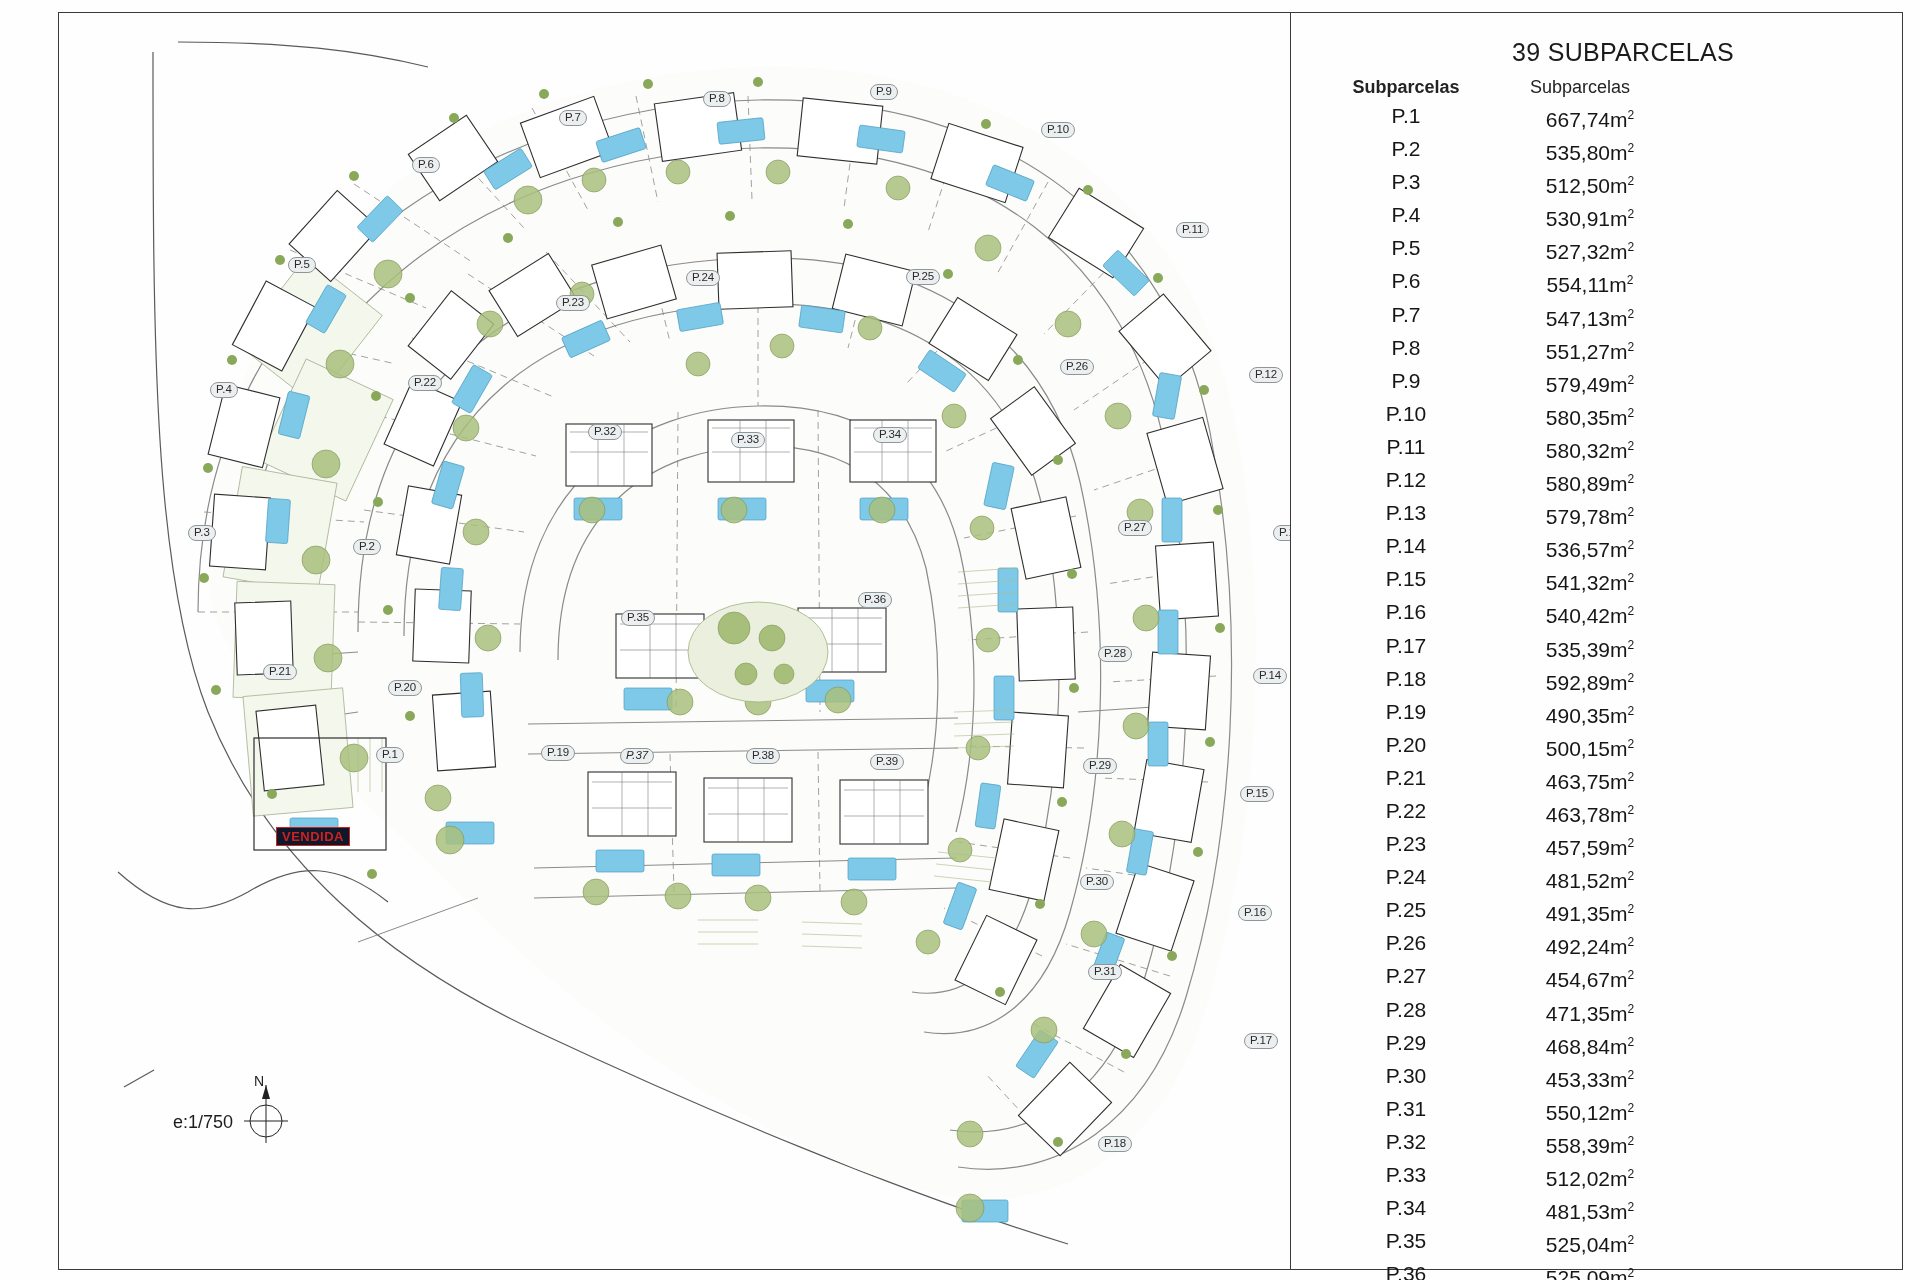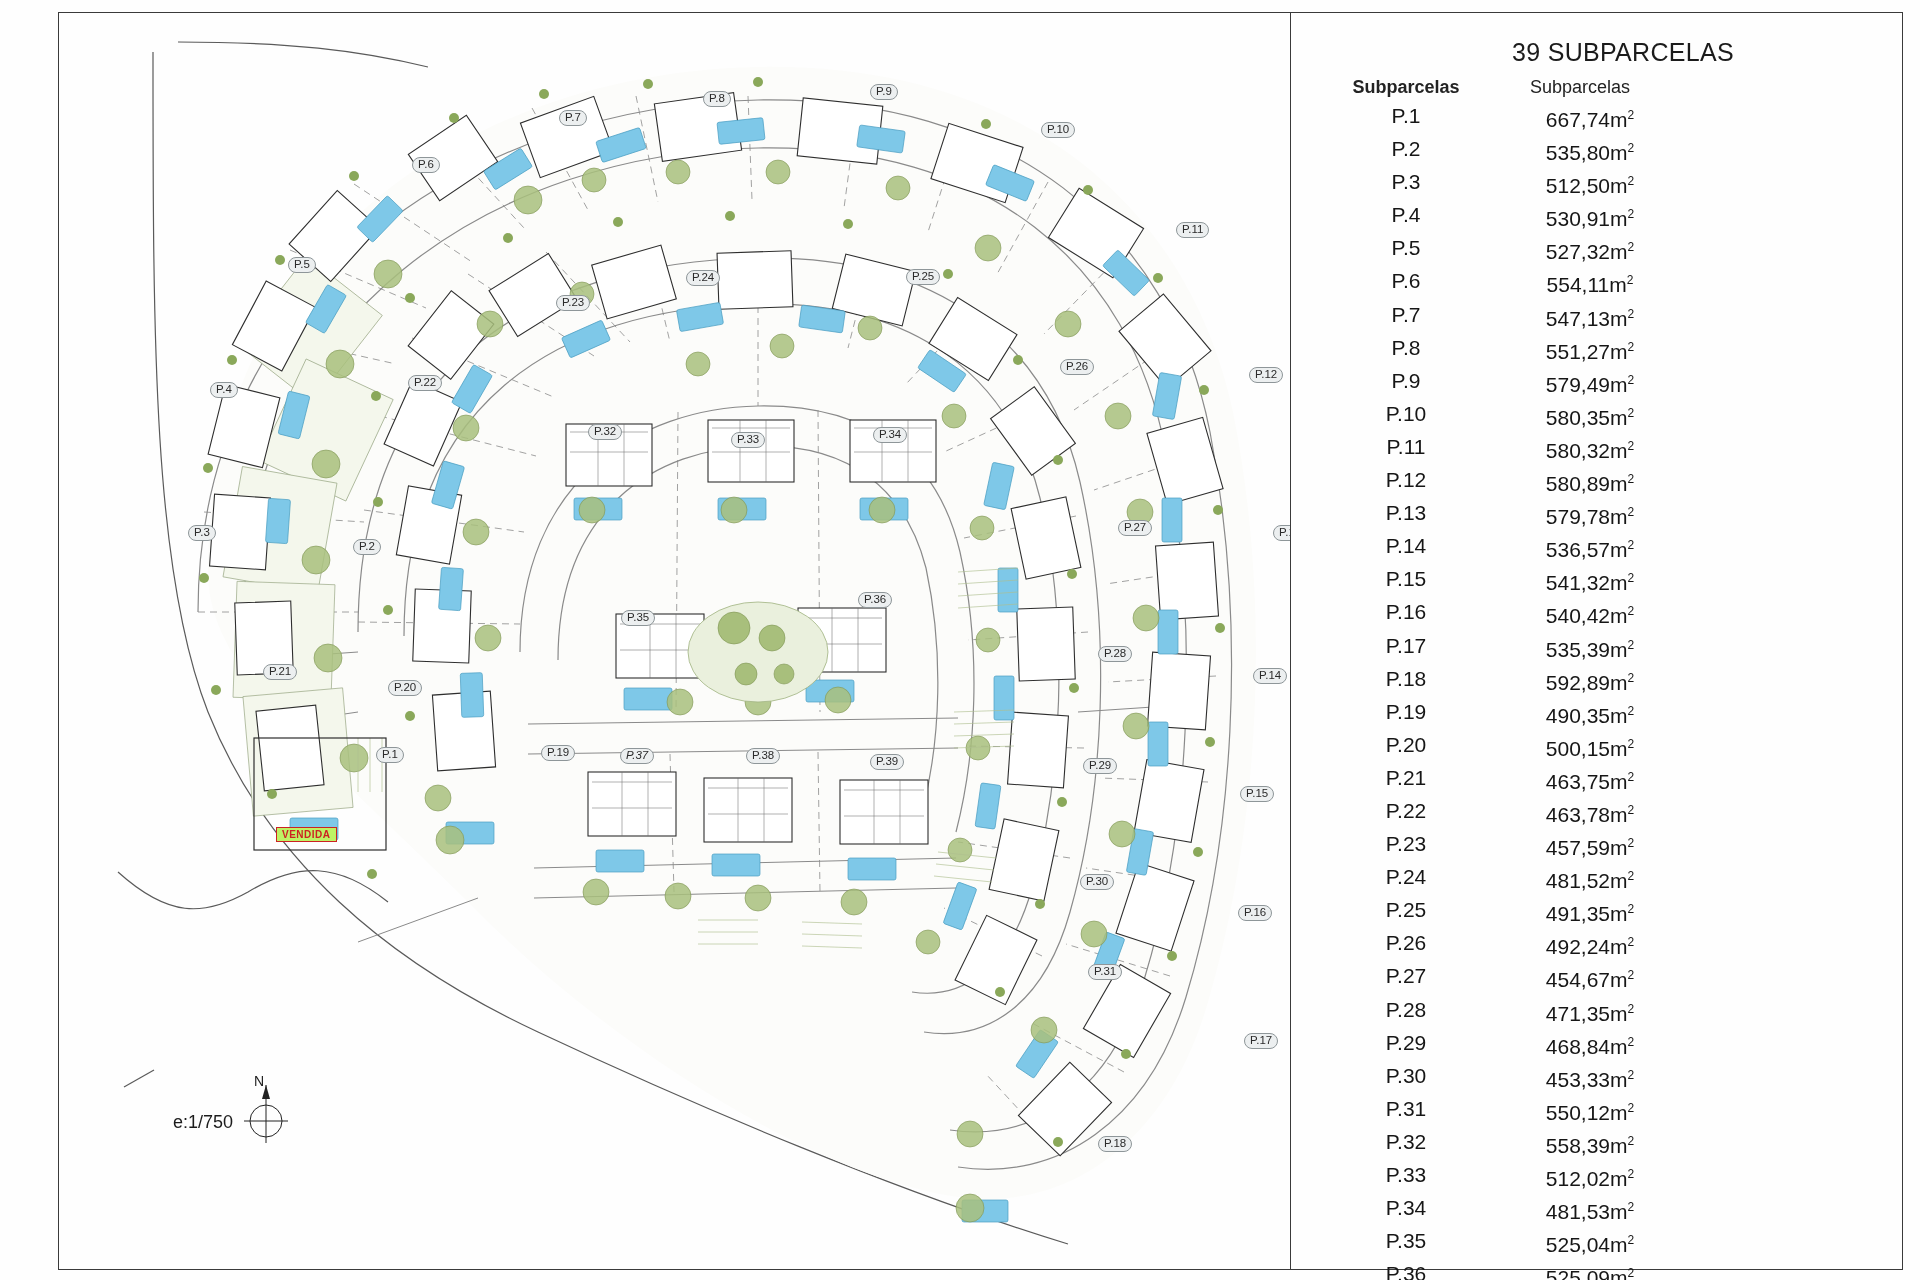--- a/index.html
+++ b/index.html
@@ -111,22 +111,22 @@
     font-size: 14px;
     color: #1c1c1c;
   }
   
   .vendida {
     position: absolute;
     left: 218px;
     top: 815px;
     border: 1px solid #c22;
     color: #c22;
-    background: #bef264;
-    font-size: 10px;
+    background: #0f172a;
+    font-size: 13px;
     letter-spacing: 0.5px;
     padding: 1px 5px;
     font-weight: bold;
   }
   
   .plot-tag {
     position: absolute;
     font-size: 11.5px;
     color: #2b2b2b;
     background: #eceff0;

